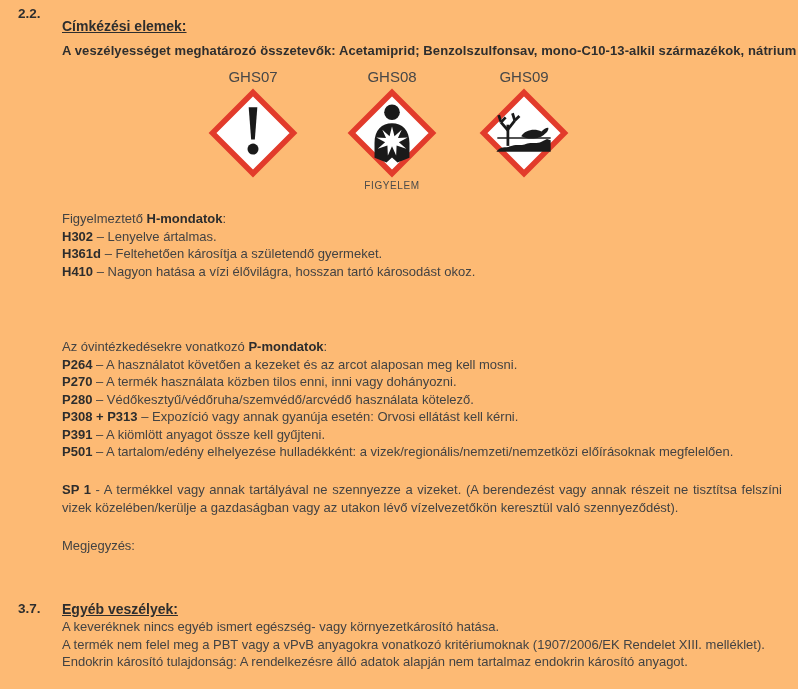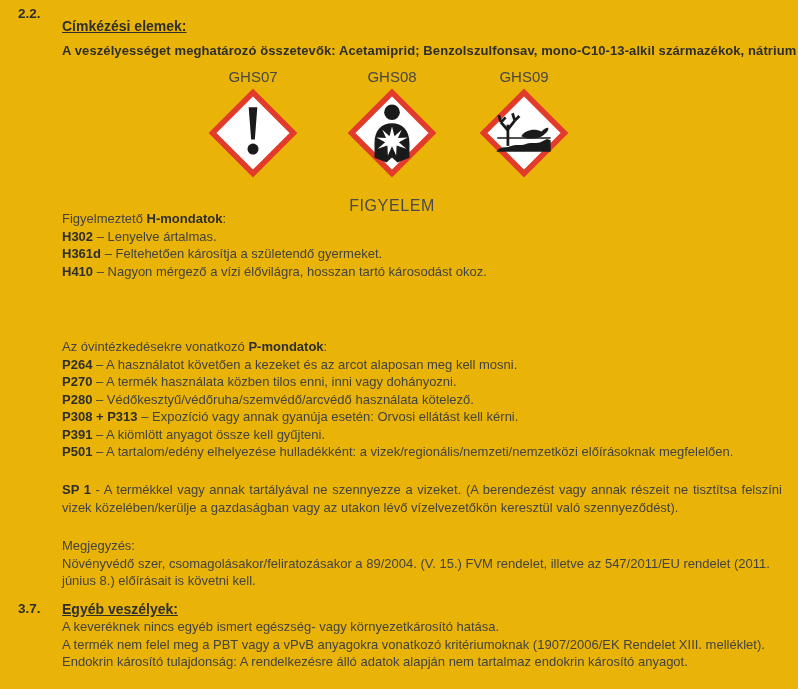--- a/index.html
+++ b/index.html
@@ -1,19 +1,19 @@
 <!DOCTYPE html>
 <html><head>
 <meta charset="utf-8">
 <style>
   html,body{margin:0;padding:0;background:#ffffff;}
   .page{
     position:relative;
     width:798px;height:689px;
-    background:#eab308;
+    background:#fdba74;
     font-family:"Liberation Sans", sans-serif;
     color:#434343;
     font-size:13px;
     overflow:hidden;
   }
   .abs{position:absolute;}
   .secnum{
     position:absolute;left:18px;top:0;
     font-weight:bold;color:#2e2e2e;font-size:13.5px;
   }
@@ -31,21 +31,21 @@
   .block b{color:#2d2d2d;}
   .just{text-align:justify;}
   .picto{
     position:absolute;width:94px;text-align:center;
   }
   .picto-label{
     font-size:15px;color:#474747;line-height:17px;margin-bottom:2px;
   }
   .picto svg{display:block;width:94px;height:92px;}
   .signal-word{
-    margin-top:18px;font-size:16px;color:#4a4a4a;letter-spacing:0.6px;
+    margin-top:1px;font-size:10px;color:#4a4a4a;letter-spacing:0.6px;
   }
   .note-label{line-height:17.5px;}
   .sec23-lines div{line-height:17.5px;}
 </style>
 </head>
 <body>
 
 <div class="page">
 
   <div class="abs" style="top:6px;left:0;width:798px;height:20px;">
@@ -97,41 +97,40 @@
         <path d="M47 53.5 C51 46.5 62 44.5 69 48.5 C71.5 45.5 75 44 76.5 44.5 C76.8 46.5 75 49.5 72.5 51 C69 55.5 56 58.5 47 53.5 Z" fill="#1a1a1a"></path>
         <path d="M20 70.5 C24 63.5 30 66.5 35 64.5 C42 61.5 47 64.5 52 62 C58 59.5 63 62.5 69 59.5 L75 56.5 L79 58 L79 70.5 Z" fill="#1a1a1a"></path>
       </svg>
     </div>
   </div>
 
   <div class="abs content block" style="top:210px;">
     <div><span>Figyelmeztető </span><b>H-mondatok</b><span>:</span></div>
     <div><b>H302</b><span> – Lenyelve ártalmas.</span></div>
     <div><b>H361d</b><span> – Feltehetően károsítja a születendő gyermeket.</span></div>
-    <div><b>H410</b><span> – Nagyon mérgező a vízi élővilágra, hosszan tartó károsodást okoz.</span></div>
+    <div><b>H410</b><span> – Nagyon hatása a vízi élővilágra, hosszan tartó károsodást okoz.</span></div>
   </div>
 
 
   <div class="abs content block" style="top:338px;">
     <div><span>Az óvintézkedésekre vonatkozó </span><b>P-mondatok</b><span>:</span></div>
     <div><b>P264</b><span> – A használatot követően a kezeket és az arcot alaposan meg kell mosni.</span></div>
     <div><b>P270</b><span> – A termék használata közben tilos enni, inni vagy dohányozni.</span></div>
     <div><b>P280</b><span> – Védőkesztyű/védőruha/szemvédő/arcvédő használata kötelező.</span></div>
     <div><b>P308 + P313</b><span> – Expozíció vagy annak gyanúja esetén: Orvosi ellátást kell kérni.</span></div>
     <div><b>P391</b><span> – A kiömlött anyagot össze kell gyűjteni.</span></div>
     <div><b>P501</b><span> – A tartalom/edény elhelyezése hulladékként: a vizek/regionális/nemzeti/nemzetközi előírásoknak megfelelően.</span></div>
   </div>
 
   <div class="abs content block just" style="top:481px;">
     <b>SP 1</b><span> - A termékkel vagy annak tartályával ne szennyezze a vizeket. (A berendezést vagy annak részeit ne tisztítsa felszíni vizek közelében/kerülje a gazdaságban vagy az utakon lévő vízelvezetőkön keresztül való szennyeződést).</span>
   </div>
 
   <div class="abs content block" style="top:537px;">
     <div class="note-label">Megjegyzés:</div>
-    <div>Növényvédő szer, csomagolásakor/feliratozásakor a 89/2004. (V. 15.) FVM rendelet, illetve az 547/2011/EU rendelet (2011. június 8.) előírásait is követni kell.</div>
   </div>
 
   <div class="abs" style="top:601px;left:0;width:798px;">
     <span class="secnum">3.7.</span>
     <div class="abs sec23-lines" style="left:62px;top:0;width:720px;">
       <h2 class="sectitle">Egyéb veszélyek:</h2>
       <div class="block" style="margin-top:1px;">
         <div>A keveréknek nincs egyéb ismert egészség- vagy környezetkárosító hatása.</div>
         <div>A termék nem felel meg a PBT vagy a vPvB anyagokra vonatkozó kritériumoknak (1907/2006/EK Rendelet XIII. melléklet).</div>
         <div>Endokrin károsító tulajdonság: A rendelkezésre álló adatok alapján nem tartalmaz endokrin károsító anyagot.</div>

